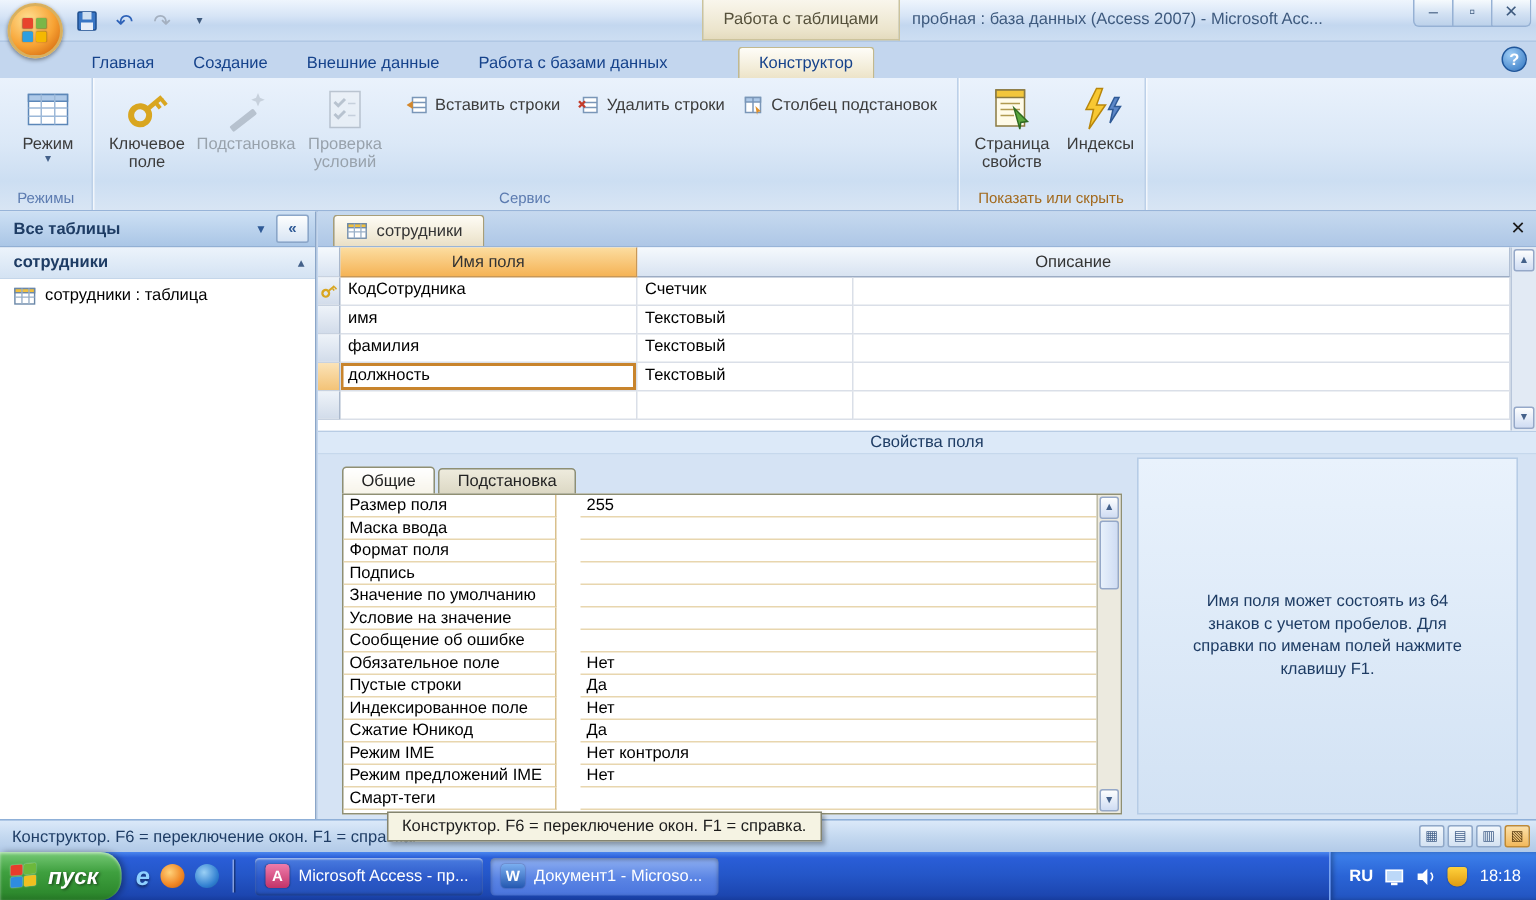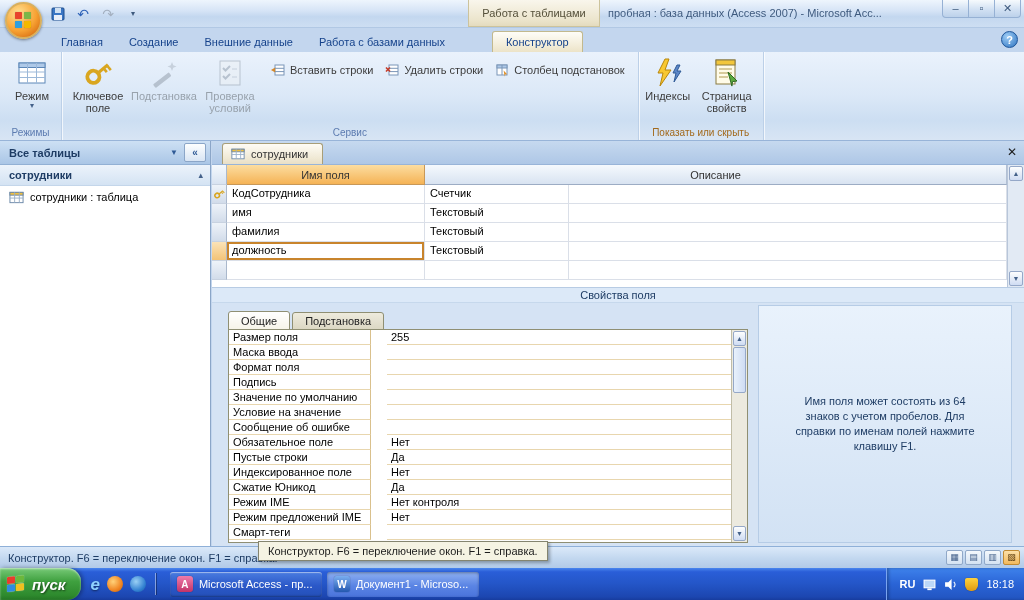--- a/index.html
+++ b/index.html
@@ -295,39 +295,39 @@
               <path d="M8.6 7.6l3.6 3.6-2.1.4-.4 2.1z" fill="#e09028"></path>
             </svg>
           </span>
           <span>Столбец подстановок</span>
         </div>
       </div>
       <div class="rgroup-label">Сервис</div>
     </div>
 
     <div class="rgroup">
-      <div class="bigbtn narrow">
-        <span class="bicon">
-          <svg viewBox="0 0 32 32" width="32" height="32">
-            <path d="M13 2L6 16h5L8 29l11-16h-6l4-11z" fill="#f8c832" stroke="#b8860b"></path>
-            <path d="M25 8l-4 8h3l-2 9 7-11h-4l3-6z" fill="#5c87c8" stroke="#2f5a96"></path>
-          </svg>
-        </span>
-        <span>Индексы</span>
-      </div>
       <div class="bigbtn">
         <span class="bicon">
           <svg viewBox="0 0 32 32" width="32" height="32">
             <rect x="5" y="3" width="19" height="24" fill="#fffbe8" stroke="#8a7a40"></rect>
             <rect x="5" y="3" width="19" height="5" fill="#f2c63c" stroke="#8a7a40"></rect>
             <path d="M8 12h13M8 16h13M8 20h9" stroke="#b09a50"></path>
             <path d="M17 15l9 9-4.5.6-.6 4.5z" fill="#5aa83c" stroke="#2f6a22"></path>
           </svg>
         </span>
         <span>Страница свойств</span>
+      </div>
+      <div class="bigbtn narrow">
+        <span class="bicon">
+          <svg viewBox="0 0 32 32" width="32" height="32">
+            <path d="M13 2L6 16h5L8 29l11-16h-6l4-11z" fill="#f8c832" stroke="#b8860b"></path>
+            <path d="M25 8l-4 8h3l-2 9 7-11h-4l3-6z" fill="#5c87c8" stroke="#2f5a96"></path>
+          </svg>
+        </span>
+        <span>Индексы</span>
       </div>
       <div class="rgroup-label ctxc">Показать или скрыть</div>
     </div>
   </div>
 
   <div class="navpane">
     <div class="nav-title">
       <span>Все таблицы</span>
       <span class="nav-caret">▼</span>
       <span class="nav-collapse">«</span>

